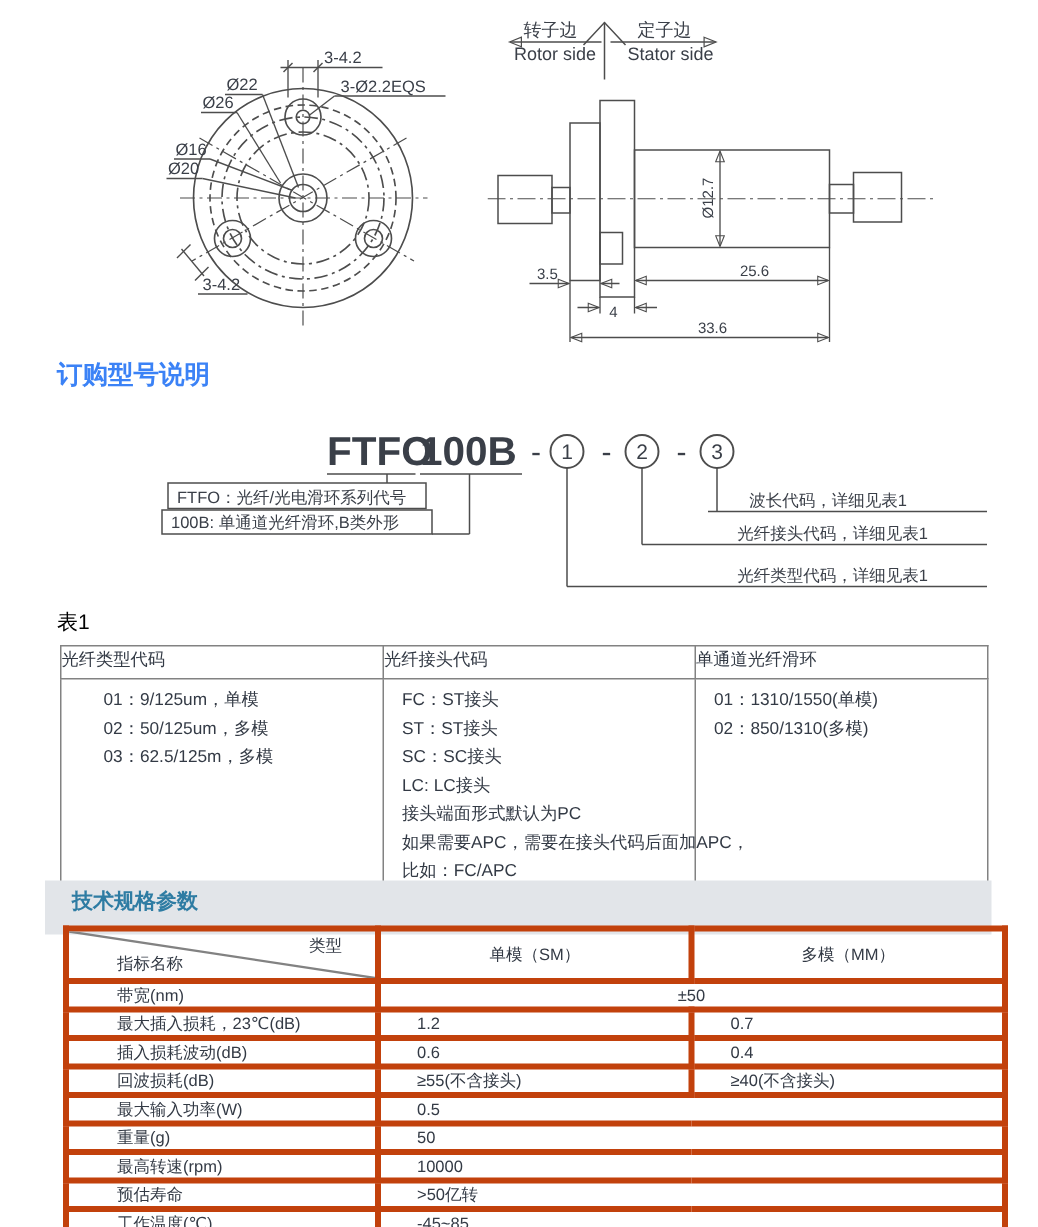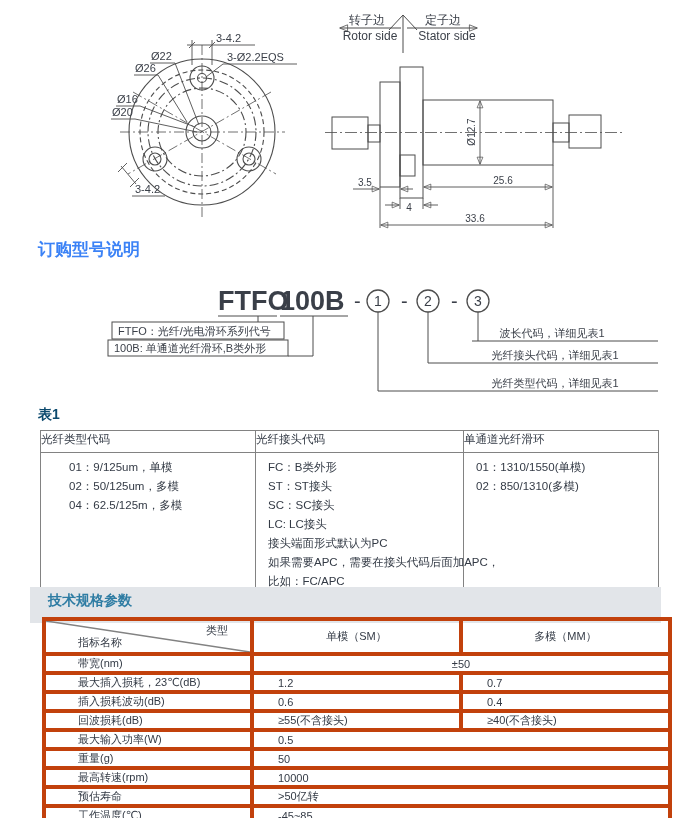--- a/index.html
+++ b/index.html
@@ -2,21 +2,21 @@
 <html><head>
 <meta charset="utf-8">
 <style>
   html,body{margin:0;padding:0;background:#fff;}
   .page{position:relative;width:692px;height:818px;background:#ffffff;overflow:hidden;
         font-family:"Liberation Sans","DejaVu Sans",sans-serif;color:#333a45;}
   svg text{font-family:"Liberation Sans","DejaVu Sans",sans-serif;fill:#3a3f48;}
   .draw line,.draw rect,.draw circle,.draw path,.draw polyline{stroke:#4d4d4d;fill:none;}
   
   .sec-title{position:absolute;left:38px;top:238px;font-size:17px;font-weight:bold;color:#3b82f6;}
-  .tbl1-title{position:absolute;left:38px;top:406px;font-size:14px;font-weight:bold;color:#0c4a6e;}
+  .tbl1-title{position:absolute;left:38px;top:406px;font-size:14px;font-weight:normal;color:#000000;}
   .spec-bar{position:absolute;left:30px;top:587px;width:631px;height:36px;background:#e2e5e9;}
   .spec-bar span{display:inline-block;margin-left:18px;line-height:26px;font-size:14px;font-weight:bold;color:#2e7ca3;}
   
   #table1{position:absolute;left:40px;top:430px;width:618px;border-collapse:collapse;table-layout:fixed;font-size:11.5px;}
   #table1 th,#table1 td{border:1px solid #828282;vertical-align:top;font-weight:normal;}
   #table1 th{height:19px;text-align:left;padding:1px 0;}
   #table1 td{height:118px;padding:5px 4px 4px 12px;}
   #table1 td.c1{padding-left:28px;}
   #table1 td div{line-height:19px;white-space:nowrap;}
   
@@ -213,24 +213,24 @@
     <tbody>
         <tr>
       <th>光纤类型代码</th>
       <th>光纤接头代码</th>
       <th>单通道光纤滑环</th>
     </tr>
     <tr>
       <td class="c1">
         <div>01：9/125um，单模</div>
         <div>02：50/125um，多模</div>
-        <div>04：62.5/125m，多模</div>
+        <div>03：62.5/125m，多模</div>
       </td>
       <td>
-        <div>FC：B类外形</div>
+        <div>FC：ST接头</div>
         <div>ST：ST接头</div>
         <div>SC：SC接头</div>
         <div>LC: LC接头</div>
         <div>接头端面形式默认为PC</div>
         <div>如果需要APC，需要在接头代码后面加APC，</div>
         <div>比如：FC/APC</div>
       </td>
       <td>
         <div>01：1310/1550(单模)</div>
         <div>02：850/1310(多模)</div>

